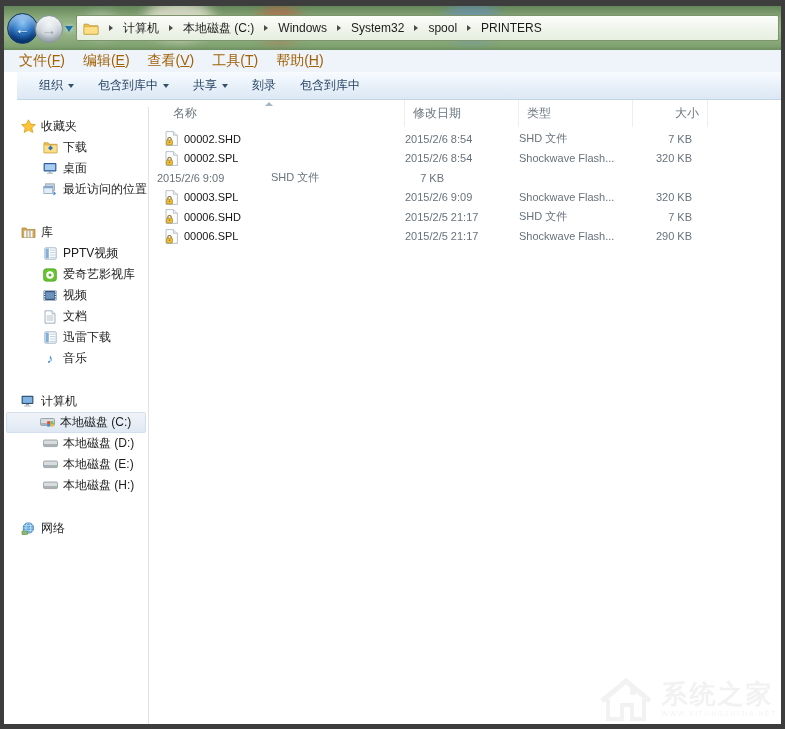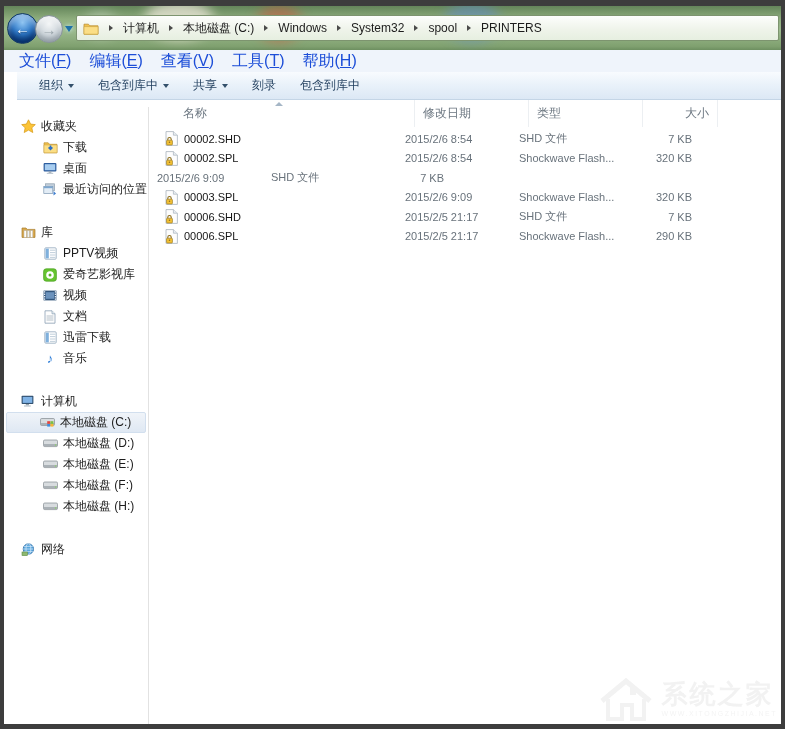--- a/index.html
+++ b/index.html
@@ -31,37 +31,37 @@
     filter:drop-shadow(0 0 2px rgba(200,240,255,.9));}
 
   .addressbar{position:absolute;left:72px;top:9px;right:2px;height:26px;border:1px solid #7d946f;border-radius:2px;
     background:linear-gradient(#fdfefc,#eef3e9 60%,#e6efe0);display:flex;align-items:center;padding-left:6px;box-sizing:border-box;}
   .crumb{font-size:12px;color:#1c1c1c;padding:2px 2px;white-space:nowrap;}
   .crumb-sep{width:0;height:0;border-left:4px solid #4a4a4a;border-top:3.5px solid transparent;border-bottom:3.5px solid transparent;margin:0 8px;}
   .ab-folder{display:inline-flex;margin-right:2px;}
 
   
   .menubar{position:absolute;left:0;top:44px;right:0;height:22px;background:#eff4fb;display:flex;align-items:center;padding-left:6px;}
-  .menu-item{font-size:16px;color:#1d4ed8;padding:0 9px;cursor:default;}
+  .menu-item{font-size:14px;color:#a16207;padding:0 9px;cursor:default;}
   .akey{text-decoration:underline;}
 
   
   .toolbar{position:absolute;left:13px;top:66px;right:0;height:28px;
     background:linear-gradient(#f8fbfe,#eaf2fa 45%,#dce8f5);border-bottom:1px solid #c4d5e6;
     display:flex;align-items:center;padding-left:10px;box-sizing:border-box;}
   .tb-btn{font-size:12px;color:#1e3c5c;padding:0 12px;display:flex;align-items:center;white-space:nowrap;}
   .tb-caret{width:0;height:0;border-left:3.5px solid transparent;border-right:3.5px solid transparent;border-top:4px solid #33506b;margin-left:5px;}
 
   
   .content{position:absolute;left:0;top:94px;right:0;bottom:0;background:#ffffff;}
   .sidebar{position:absolute;left:0;top:7px;width:144px;bottom:0;border-right:1px solid #e2e2e2;background:#ffffff;overflow:hidden;}
   .main{position:absolute;left:145px;top:0;right:0;bottom:0;background:#ffffff;}
 
   
-  .header-row{position:absolute;left:18px;top:0;right:0;height:27px;display:flex;background:#ffffff;text-align:center;}
+  .header-row{position:absolute;left:8px;top:0;right:0;height:27px;display:flex;background:#ffffff;text-align:center;}
   .hc{display:flex;align-items:flex-end;padding-bottom:5px;box-sizing:border-box;font-size:12px;color:#6b7680;border-right:1px solid #eceff2;position:relative;}
   .hc-name{width:248px;padding-left:16px;}
   .hc-date{width:114px;padding-left:8px;}
   .hc-type{width:114px;padding-left:8px;}
   .hc-size{width:75px;justify-content:flex-end;padding-right:8px;}
   .hc-fill{flex:1;border-right:none;}
   .sort-up{position:absolute;top:2px;left:108px;width:0;height:0;
     border-left:4px solid transparent;border-right:4px solid transparent;border-bottom:4px solid #a5b6c6;}
 
   
@@ -324,30 +324,20 @@
           </div>
           <div class="side-row lvl1">
             <span class="si">
               <svg width="15" height="13" viewBox="0 0 15 13">
                 <rect x="0.5" y="3" width="14" height="6.6" rx="1.2" fill="#d8dcdf" stroke="#82898f" stroke-width="0.7"></rect>
                 <rect x="0.9" y="7" width="13.2" height="2" fill="#aab1b6"></rect>
                 <circle cx="12.6" cy="8" r="0.8" fill="#8bd46a"></circle>
               </svg>
             </span>
             <span>本地磁盘 (E:)</span>
-          </div>
-          <div class="side-row lvl1">
-            <span class="si">
-              <svg width="15" height="13" viewBox="0 0 15 13">
-                <rect x="0.5" y="3" width="14" height="6.6" rx="1.2" fill="#d8dcdf" stroke="#82898f" stroke-width="0.7"></rect>
-                <rect x="0.9" y="7" width="13.2" height="2" fill="#aab1b6"></rect>
-                <circle cx="12.6" cy="8" r="0.8" fill="#8bd46a"></circle>
-              </svg>
-            </span>
-            <span>本地磁盘 (F:)</span>
           </div>
           <div class="side-row lvl1">
             <span class="si">
               <svg width="15" height="13" viewBox="0 0 15 13">
                 <rect x="0.5" y="3" width="14" height="6.6" rx="1.2" fill="#d8dcdf" stroke="#82898f" stroke-width="0.7"></rect>
                 <rect x="0.9" y="7" width="13.2" height="2" fill="#aab1b6"></rect>
                 <circle cx="12.6" cy="8" r="0.8" fill="#8bd46a"></circle>
               </svg>
             </span>
             <span>本地磁盘 (H:)</span>

